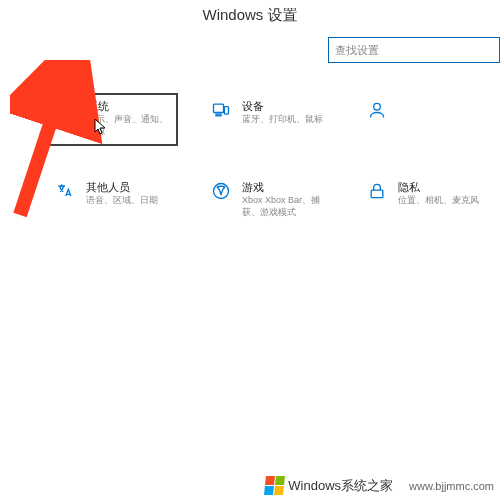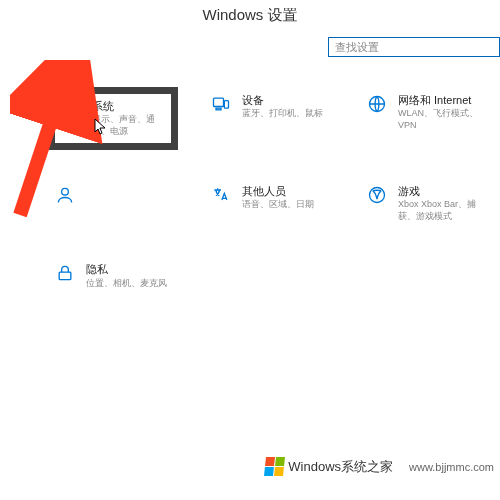--- a/index.html
+++ b/index.html
@@ -18,21 +18,21 @@
       font-weight: 400;
       color: #333;
     }
     .search-wrap {
       display: flex;
       justify-content: flex-end;
       padding-right: 0;
     }
     .search-box {
       width: 172px;
-      height: 20px;
+      height: 26px;
       border: 1px solid #0067b8;
       display: flex;
       align-items: center;
       padding: 0 6px;
       font-size: 11px;
       color: #888;
     }
     .grid {
       padding: 30px 10px 0 48px;
       display: grid;
@@ -41,23 +41,24 @@
       row-gap: 28px;
     }
     .tile {
       display: flex;
       align-items: flex-start;
       gap: 10px;
       cursor: pointer;
       padding: 6px;
     }
     .tile.selected {
-      border: 7px solid #404040;
+      border: 2px solid #404040;
       background: #fff;
       padding: 5px;
+      font-family: Liberation Mono, monospace;
     }
     .tile-icon {
       flex: 0 0 22px;
       height: 22px;
       color: #0078d7;
       display: flex;
       align-items: center;
       justify-content: center;
     }
     .tile-icon svg { width: 20px; height: 20px; }
@@ -84,21 +85,21 @@
     }
     .cursor {
       position: absolute;
       top: 118px;
       left: 94px;
       pointer-events: none;
       z-index: 6;
     }
     .watermark {
       position: absolute;
-      bottom: 24px;
+      bottom: 5px;
       right: 6px;
       display: flex;
       align-items: center;
       gap: 4px;
       font-size: 13px;
       color: #333;
     }
     .win-logo {
       display: grid;
       grid-template-columns: 9px 9px;
@@ -145,32 +146,20 @@
           <rect x="16" y="8" width="5" height="9" rx="1"></rect>
           <rect x="6" y="17" width="6" height="2"></rect>
         </svg>
     </div>
     <div class="tile-text">
       <div class="tile-title">设备</div>
       <div class="tile-sub">蓝牙、打印机、鼠标</div>
     </div>
   </div>
 
-  <div class="tile">
-    <div class="tile-icon">
-      <svg viewBox="0 0 24 24" fill="none" stroke="currentColor" stroke-width="1.6">
-          <circle cx="12" cy="12" r="9"></circle>
-          <path d="M3 12h18M12 3c3 3 3 15 0 18M12 3c-3 3-3 15 0 18"></path>
-        </svg>
-    </div>
-    <div class="tile-text">
-      <div class="tile-title">网络和 Internet</div>
-      <div class="tile-sub">WLAN、飞行模式、VPN</div>
-    </div>
-  </div>
 
   <div class="tile">
     <div class="tile-icon">
       <svg viewBox="0 0 24 24" fill="none" stroke="currentColor" stroke-width="1.6">
           <circle cx="12" cy="8" r="4"></circle>
           <path d="M4 21c0-4 4-6 8-6s8 2 8 6"></path>
         </svg>
     </div>
   </div>
 

